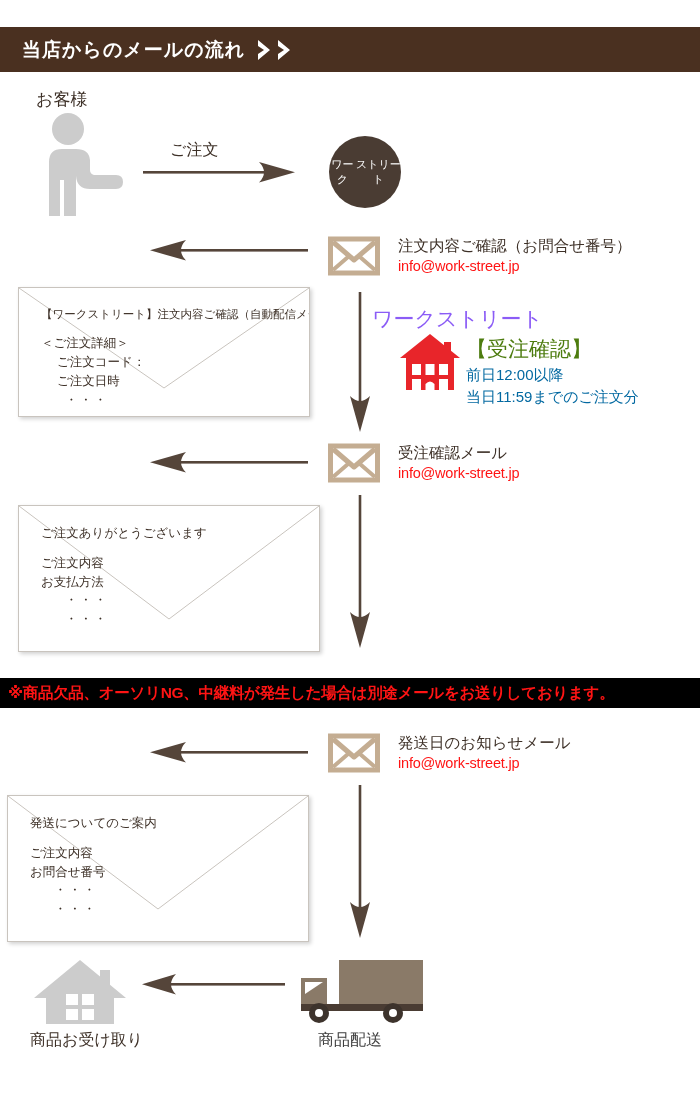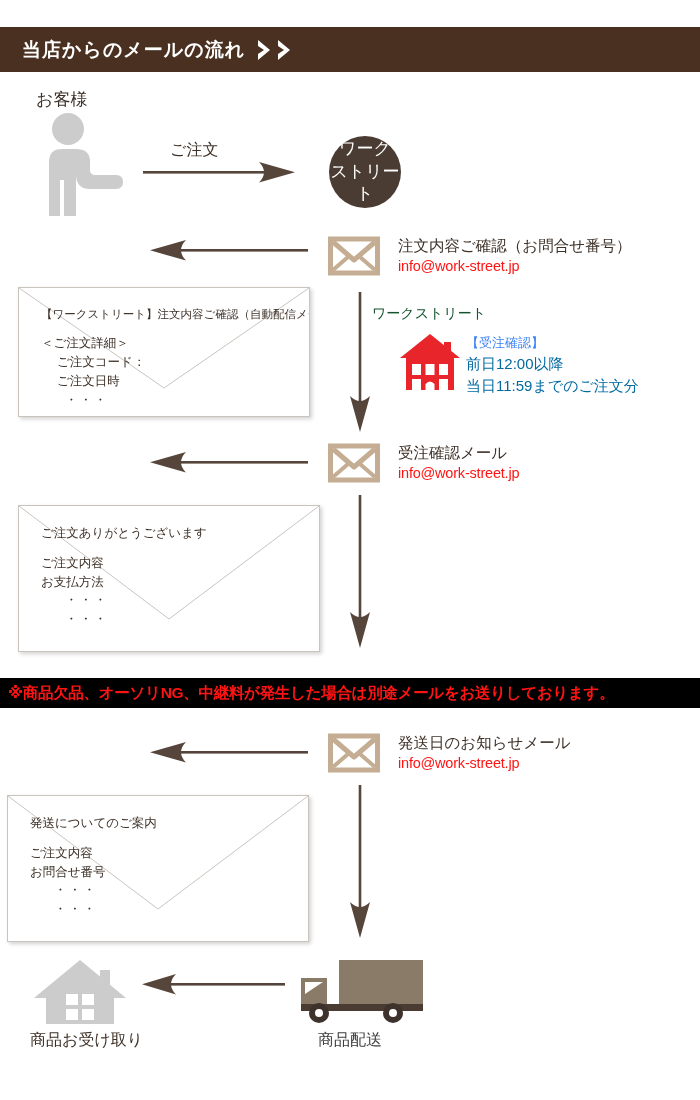--- a/index.html
+++ b/index.html
@@ -36,33 +36,33 @@
   }
   .notice-text{
     color:#ff1414;font-size:15.5px;font-weight:bold;
     margin-left:8px;white-space:nowrap;letter-spacing:-0.3px;
   }
 
   
   .lbl{position:absolute;white-space:nowrap;}
   .lbl-customer{left:36px;top:88px;font-size:17px;color:#3d3027;}
   .lbl-order{left:170px;top:140px;font-size:16px;color:#3d3027;}
-  .lbl-ws-sub{left:372px;top:305px;font-size:14px;color:#14532d;}
+  .lbl-ws-sub{left:372px;top:305px;font-size:21px;color:#8b5cf6;}
   .lbl-receive{left:30px;top:1030px;font-size:16px;color:#3d3027;}
   .lbl-ship{left:318px;top:1030px;font-size:16px;color:#404040;}
 
   
   .person{position:absolute;left:30px;top:112px;width:100px;height:105px;}
 
   
   .ws-circle{
     position:absolute;left:329px;top:136px;width:72px;height:72px;
     border-radius:50%;background:#4a3c33;
-    display:flex;flex-direction:column;align-items:center;justify-content:center;
-    color:#ffffff;font-size:17px;line-height:1.35;text-align:center;
+    display:flex;flex-direction:row;align-items:center;justify-content:center;
+    color:#ffffff;font-size:11px;line-height:1.35;text-align:center;
   }
 
   
   .mail-row{position:absolute;display:flex;align-items:flex-start;}
   .mail-icon{width:52px;height:40px;flex:0 0 52px;}
   .mail-texts{margin-left:18px;}
   .mail-title{font-size:15.5px;color:#3d3027;white-space:nowrap;line-height:1.35;}
   .mail-addr{font-size:14.5px;color:#ff1414;white-space:nowrap;line-height:1.35;letter-spacing:-0.2px;}
 
   .mail-row-1{left:328px;top:236px;}
@@ -88,21 +88,21 @@
   .letter-2{left:18px;top:505px;width:300px;height:145px;}
   .letter-3{left:7px;top:795px;width:300px;height:145px;}
 
   
   .house-gray{position:absolute;left:30px;top:958px;width:100px;height:68px;}
   .truck{position:absolute;left:297px;top:958px;width:128px;height:68px;}
   .house-red{position:absolute;left:398px;top:332px;width:64px;height:60px;}
 
   
   .confirm-block{position:absolute;left:466px;top:334px;}
-  .confirm-head{font-size:13px;color:#3b82f6;line-height:1.45;white-space:nowrap;}
+  .confirm-head{font-size:21px;color:#4d7c0f;line-height:1.45;white-space:nowrap;}
   .confirm-line{font-size:15px;color:#0369a1;line-height:1.45;white-space:nowrap;}
 
   
   .arrow{position:absolute;}
   .arr-order{left:143px;top:160px;}
   .arr-left-1{left:148px;top:238px;}
   .arr-left-2{left:148px;top:450px;}
   .arr-left-3{left:148px;top:740px;}
   .arr-down-1{left:345px;top:292px;}
   .arr-down-2{left:345px;top:495px;}

